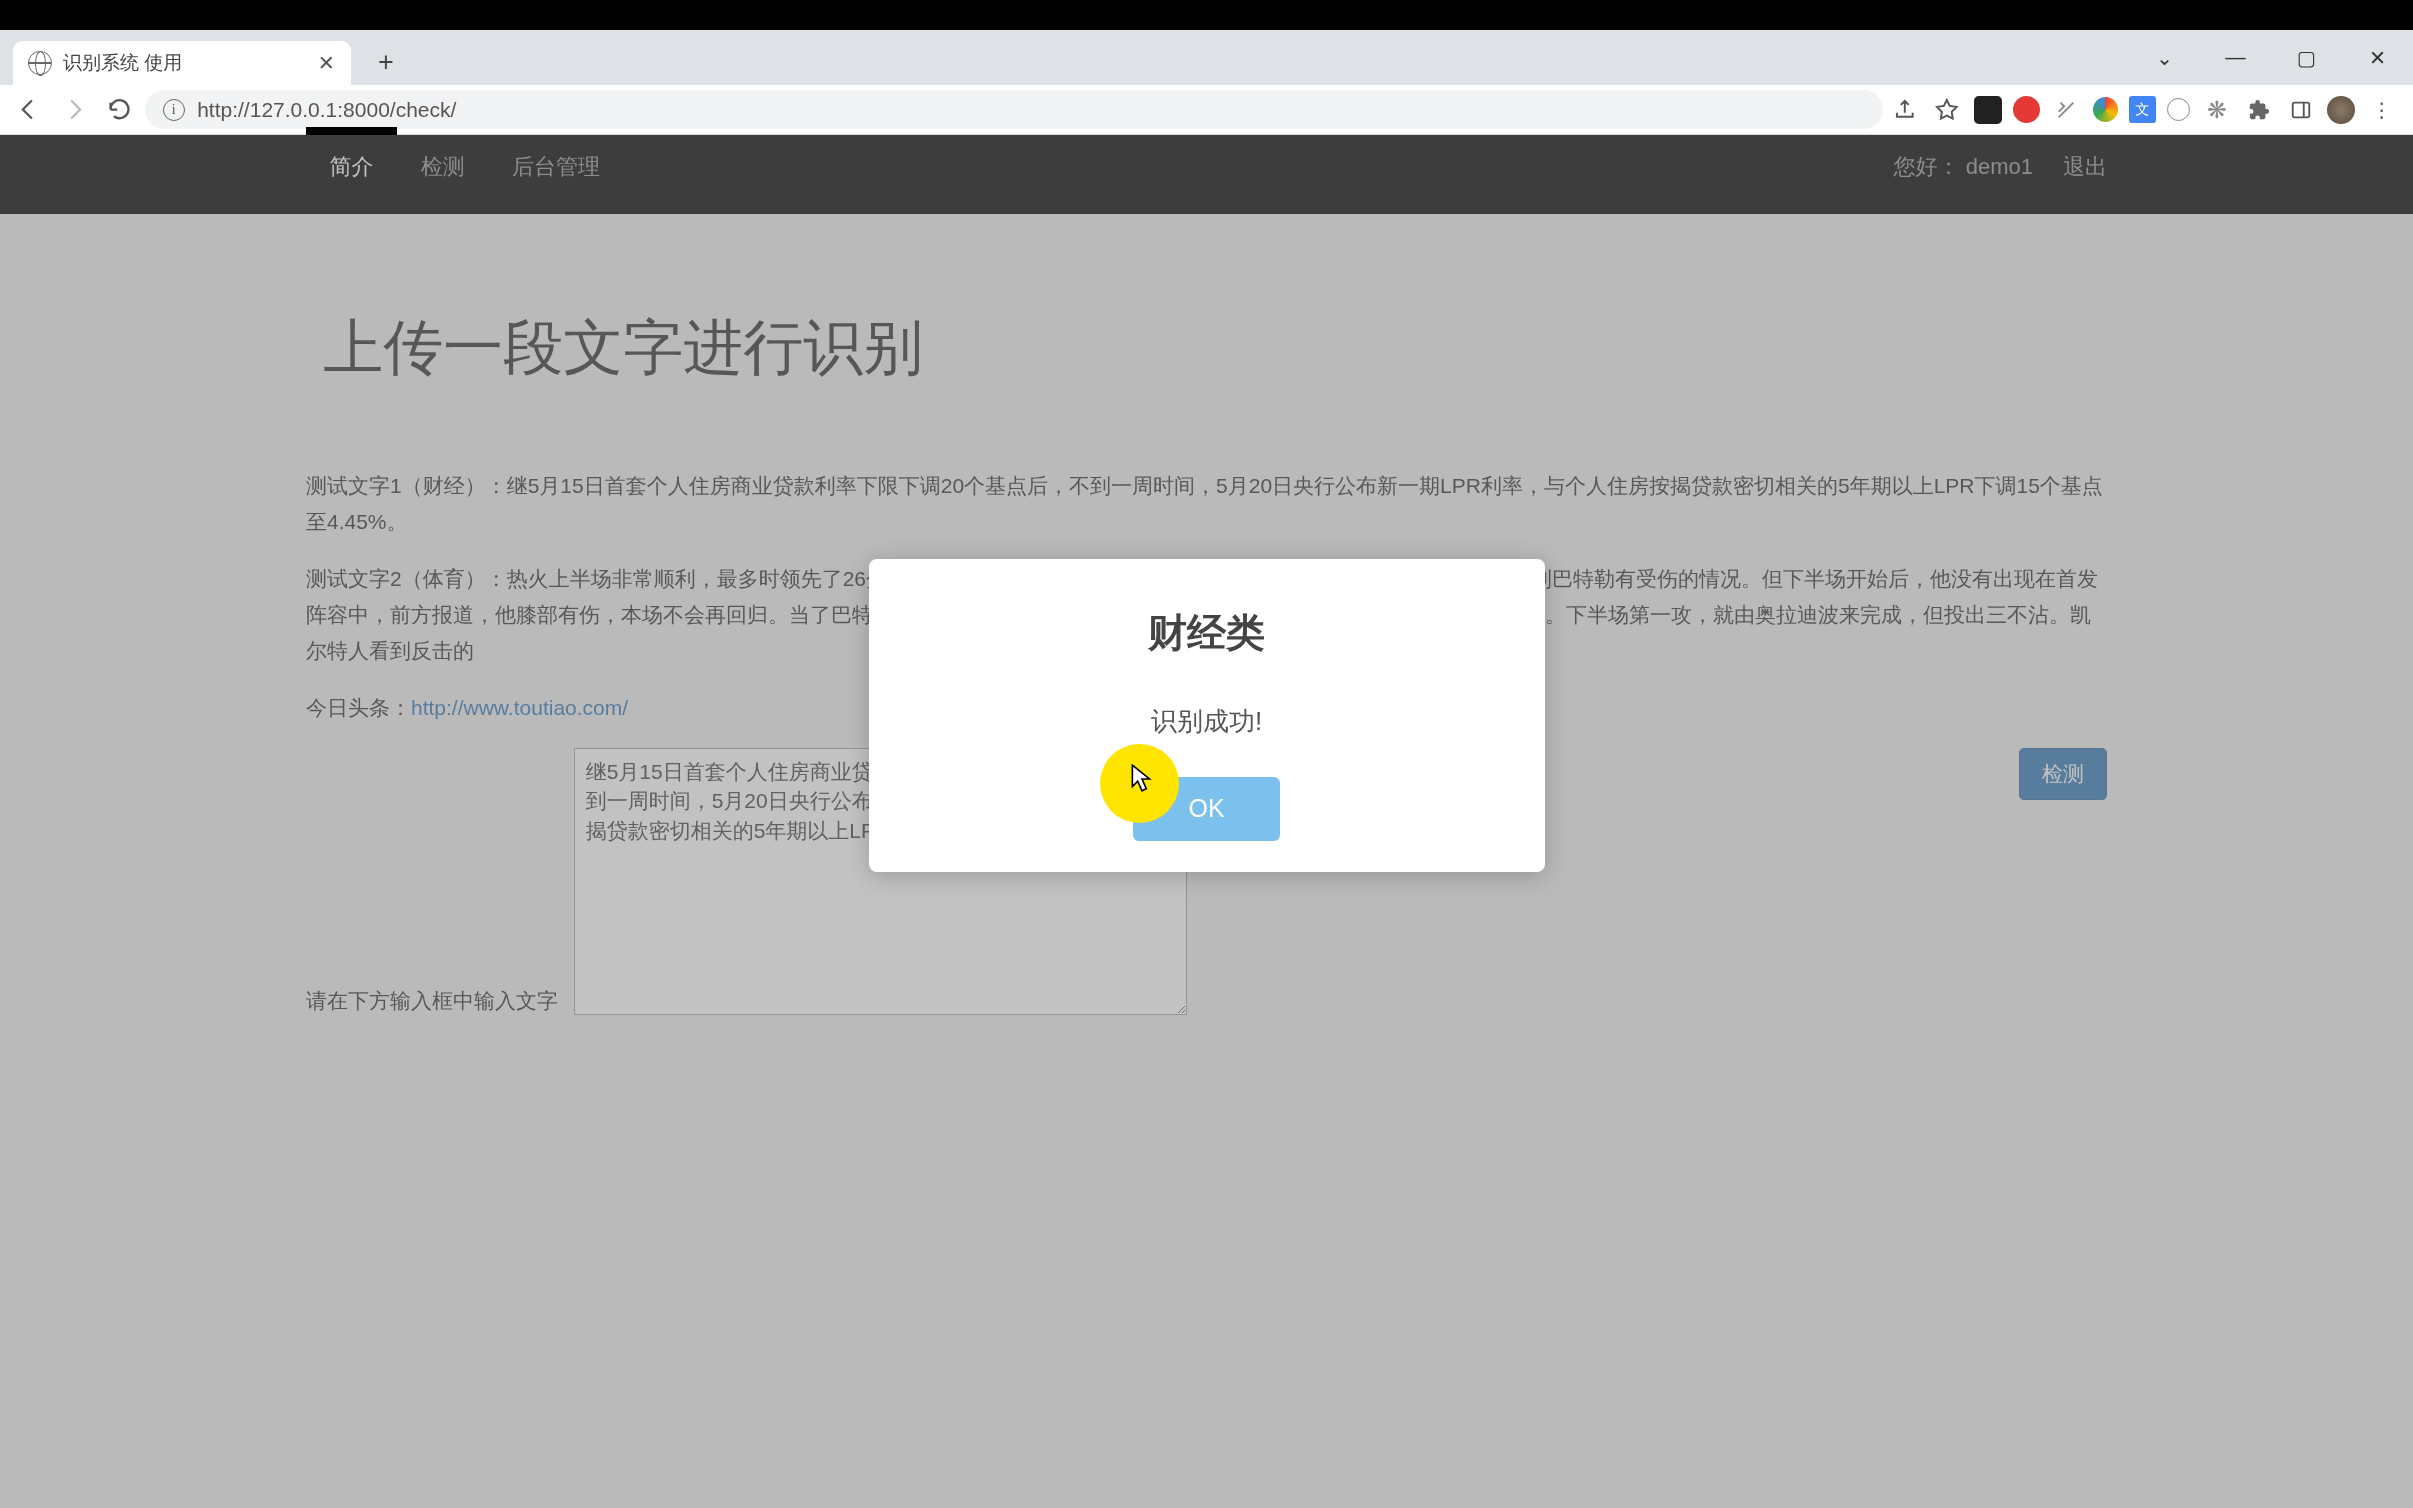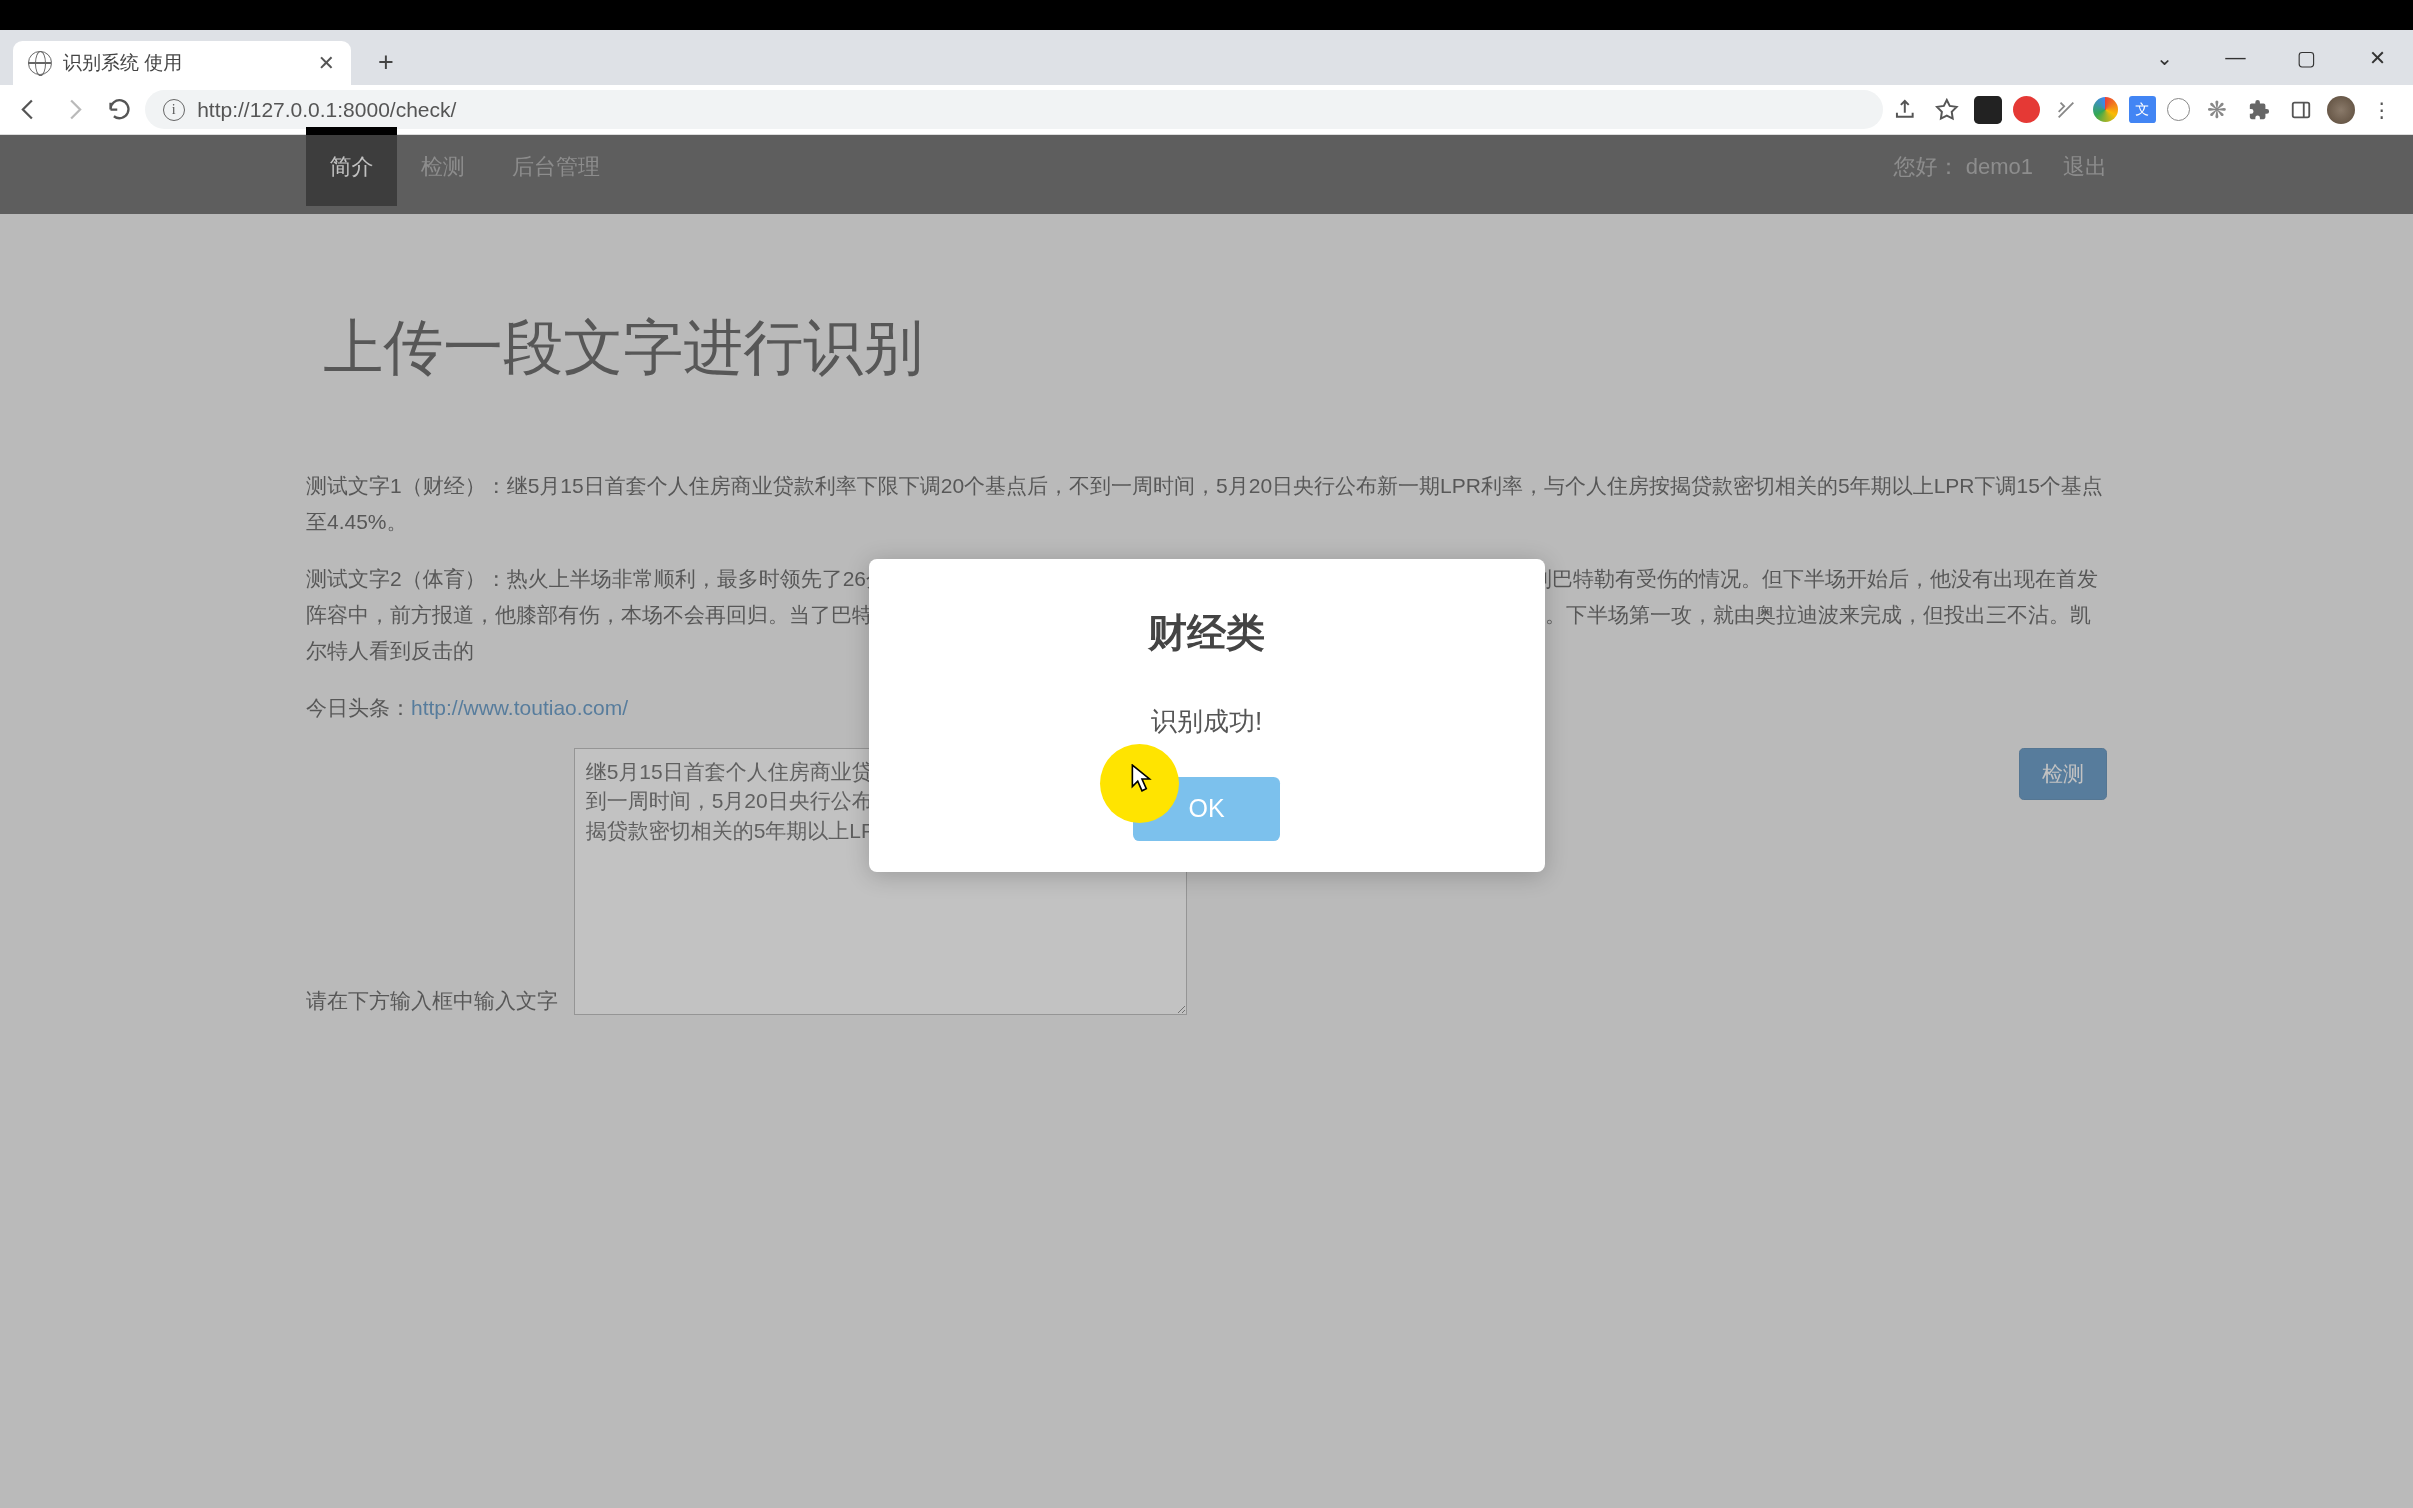--- a/index.html
+++ b/index.html
@@ -160,21 +160,21 @@
     }
     .page-dim {
       position: absolute;
       inset: 0;
       background: rgba(128,128,128,0.48);
       z-index: 5;
     }
     
     .navbar {
       height: 79px;
-      background: #404040;
+      background: #000000;
       display: flex;
       align-items: center;
       padding: 0 306px 16px 306px;
       position: relative;
     }
     .nav-items { display: flex; gap: 0; }
     .nav-item {
       color: #999;
       font-size: 22px;
       padding: 0 23.6px;

